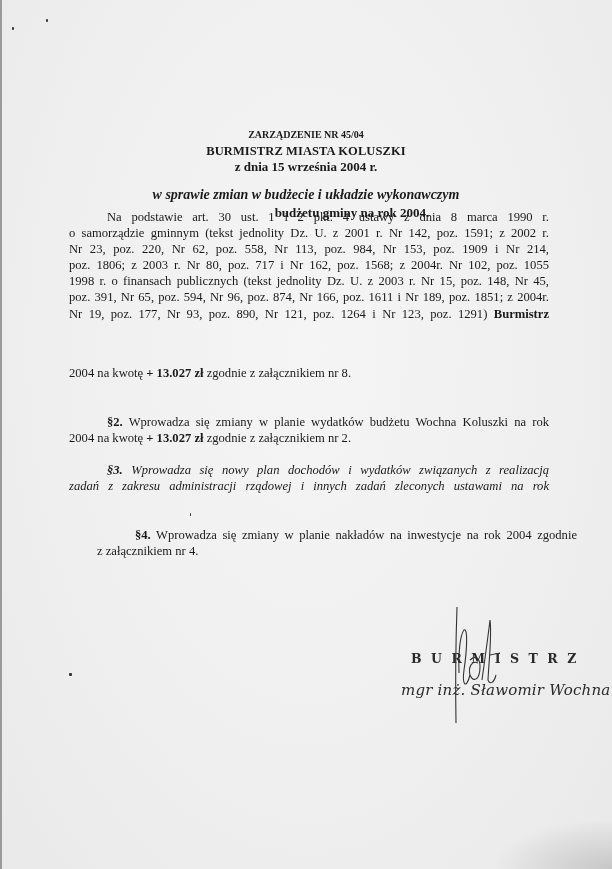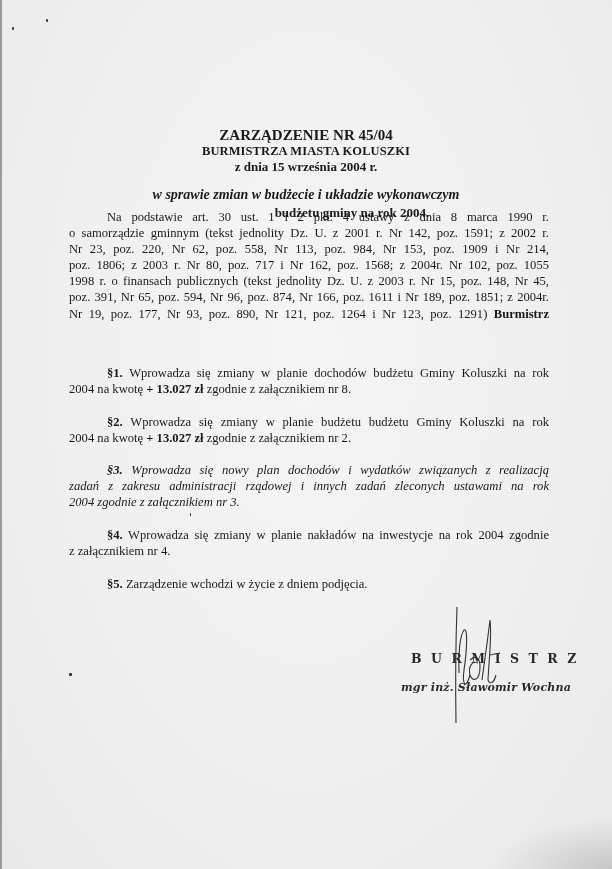--- a/index.html
+++ b/index.html
@@ -14,104 +14,99 @@
       position: absolute; left: 0; top: 0; width: 612px; height: 869px;
       background: radial-gradient(ellipse at 50% 40%, #f5f5f5 0%, #efefef 60%, #e9e9e9 100%);
     }
     .left-edge { position: absolute; left: 0; top: 0; width: 2px; height: 869px; background: #9a9a9a; }
     .speck { position: absolute; background: #333; border-radius: 1px; }
     .shadow-br {
       position: absolute; right: 0; bottom: 0; width: 120px; height: 50px;
       background: radial-gradient(ellipse at 100% 100%, rgba(170,170,170,0.55) 0%, rgba(200,200,200,0) 70%);
     }
     .title-block { position: absolute; left: 0; width: 612px; text-align: center; font-weight: bold; }
-    .t1 { top: 127px; font-size: 15px; line-height: 16px; }
+    .t1 { top: 127px; font-size: 10px; line-height: 16px; }
     .t2 { top: 143px; font-size: 12.5px; line-height: 16px; letter-spacing: 0.1px; }
     .t3 { top: 159px; font-size: 13px; line-height: 16px; }
     .s1 { top: 187px; font-size: 14px; line-height: 16px; font-style: italic; }
     .s2 { top: 205px; font-size: 13px; line-height: 16px; margin-left: 46px; }
     .body-text {
       position: absolute; left: 69px; width: 480px;
       font-size: 12.6px; line-height: 16.1px; text-align: justify;
     }
     .p-intro { top: 209px; }
     .p-intro .indent { display: inline-block; width: 38px; }
     .par { position: absolute; left: 69px; width: 480px; font-size: 12.6px; line-height: 16.2px; text-align: justify; }
     .par .indent { display: inline-block; width: 38px; }
     .par1 { top: 365px; }
     .par2 { top: 414px; }
     .par3 { top: 462px; font-style: italic; }
-    .par4 { top: 527px; }
+    .par4 { top: 527px; margin-left: 28px; }
     .par5 { top: 576px; }
     b { font-weight: bold; }
     .line { display: block; text-align: justify; text-align-last: justify; }
     .line.last { text-align-last: left; }
     .sign-title {
       position: absolute; left: 411px; top: 651px;
       font-size: 12.5px; font-weight: bold; letter-spacing: 9.5px;
       font-family: "DejaVu Serif", serif; color: #2a2a2a;
     }
     .sign-name {
       position: absolute; left: 401px; top: 681px;
-      font-size: 11px; font-style: italic; font-weight: bold;
+      font-size: 15px; font-style: italic; font-weight: normal;
       font-family: "DejaVu Serif", serif; color: #2a2a2a; letter-spacing: 0.2px;
     }
     .signature { position: absolute; left: 440px; top: 605px; width: 100px; height: 120px; }
   </style>
 </head>
 <body>
 
 <div class="page">
   <div class="left-edge"></div>
   <div class="speck" style="left:12px;top:27px;width:2px;height:3px;"></div>
   <div class="speck" style="left:46px;top:19px;width:2px;height:3px;"></div>
   <div class="speck" style="left:69px;top:673px;width:3px;height:3px;"></div>
   <div class="speck" style="left:190px;top:513px;width:1px;height:3px;"></div>
   <div class="shadow-br"></div>
 
   <div class="title-block t1">ZARZĄDZENIE NR 45/04</div>
-  <div class="title-block t2">BURMISTRZA MIASTA KOLUSZKI</div>
+  <div class="title-block t2">BURMISTRZ MIASTA KOLUSZKI</div>
   <div class="title-block t3">z dnia 15 września 2004 r.</div>
   <div class="title-block s1">w sprawie zmian w budżecie i układzie wykonawczym</div>
   <div class="title-block s2">budżetu gminy na rok 2004.</div>
 
   <div class="body-text p-intro">
     <span class="line"><span class="indent"></span><span>Na podstawie art. 30 ust. 1 i 2 pkt. 4 ustawy z dnia 8 marca 1990 r.</span></span>
     <span class="line">o samorządzie gminnym (tekst jednolity Dz. U. z 2001 r. Nr 142, poz. 1591; z 2002 r.</span>
     <span class="line">Nr 23, poz. 220, Nr 62, poz. 558, Nr 113, poz. 984, Nr 153, poz. 1909 i Nr 214,</span>
     <span class="line">poz. 1806; z 2003 r. Nr 80, poz. 717 i Nr 162, poz. 1568; z 2004r. Nr 102, poz. 1055</span>
     <span class="line">1998 r. o finansach publicznych (tekst jednolity Dz. U. z 2003 r. Nr 15, poz. 148, Nr 45,</span>
     <span class="line">poz. 391, Nr 65, poz. 594, Nr 96, poz. 874, Nr 166, poz. 1611 i Nr 189, poz. 1851; z 2004r.</span>
     <span class="line"><span>Nr 19, poz. 177, Nr 93, poz. 890, Nr 121, poz. 1264 i Nr 123, poz. 1291)</span> <b>Burmistrz</b></span>
   </div>
 
   <div class="par par1">
-    <span class="line"><span class="indent"></span><b>§1.</b><span> Wprowadza się zmiany w planie dochodów budżetu Gminy Koluszki na rok</span></span>
     <span class="line last"><span>2004 na kwotę </span><b>+ 13.027 zł</b><span> zgodnie z załącznikiem nr 8.</span></span>
   </div>
 
   <div class="par par2">
-    <span class="line"><span class="indent"></span><b>§2.</b><span> Wprowadza się zmiany w planie budżetu budżetu Gminy Koluszki na rok</span></span>
+    <span class="line"><span class="indent"></span><b>§2.</b><span> Wprowadza się zmiany w planie wydatków budżetu Wochna Koluszki na rok</span></span>
     <span class="line last"><span>2004 na kwotę </span><b>+ 13.027 zł</b><span> zgodnie z załącznikiem nr 2.</span></span>
   </div>
 
   <div class="par par3">
     <span class="line"><span class="indent"></span><b>§3.</b><span> Wprowadza się nowy plan dochodów i wydatków związanych z realizacją</span></span>
     <span class="line">zadań z zakresu administracji rządowej i innych zadań zleconych ustawami na rok</span>
-    <span class="line last">2004 zgodnie z załącznikiem nr 3.</span>
   </div>
 
   <div class="par par4">
     <span class="line"><span class="indent"></span><b>§4.</b><span> Wprowadza się zmiany w planie nakładów na inwestycje na rok 2004 zgodnie</span></span>
     <span class="line last">z załącznikiem nr 4.</span>
   </div>
 
-  <div class="par par5">
-    <span class="line last"><span class="indent"></span><b>§5.</b><span> Zarządzenie wchodzi w życie z dniem podjęcia.</span></span>
-  </div>
 
   <div class="sign-title">BURMISTRZ</div>
   <div class="sign-name">mgr inż. Sławomir Wochna</div>
   <svg class="signature" viewBox="0 0 100 120">
     <path d="M17 2 C16 30 15 60 16 118" stroke="#333" stroke-width="1.1" fill="none"></path>
     <path d="M19 68 C18 50 20 30 24 25 C28 22 27 45 24 65 C22 80 26 85 30 70" stroke="#333" stroke-width="1.1" fill="none"></path>
     <path d="M30 55 C35 50 40 52 40 62 C40 75 33 78 30 70 C28 62 32 55 38 58" stroke="#333" stroke-width="1.1" fill="none"></path>
     <path d="M42 75 C44 60 47 40 50 15 C52 30 49 55 48 75 C50 80 54 78 56 70" stroke="#333" stroke-width="1.1" fill="none"></path>
     <path d="M50 50 L60 48" stroke="#333" stroke-width="1" fill="none"></path>
   </svg>

